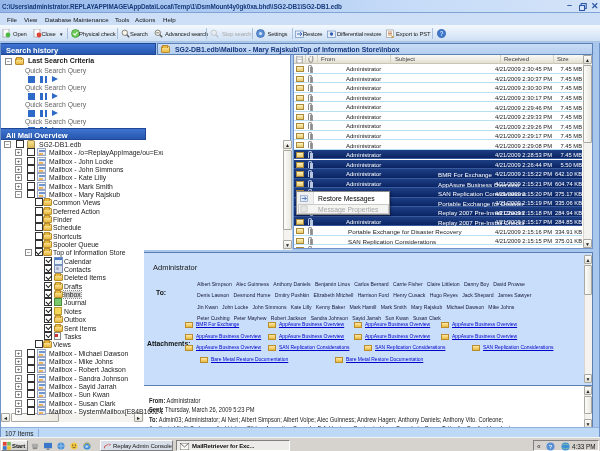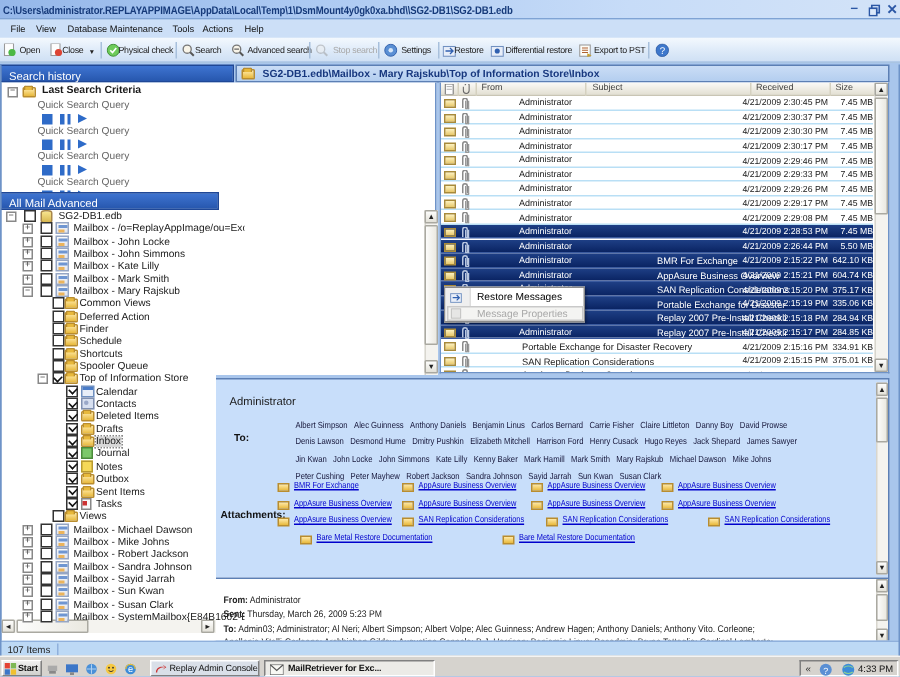--- a/index.html
+++ b/index.html
@@ -10,21 +10,21 @@
 .wbtn{position:absolute;top:0;font-size:9px;font-weight:bold;color:#2B57A5}
 
 #menu{left:0;top:13px;width:600px;height:12px;background:#CCDFF7;font-size:6.2px;color:#111}
 #menu span{position:absolute;top:3px}
 
 #tbar{left:0;top:25px;width:600px;height:17px;background:linear-gradient(#F4F9FE,#DCE9F8 60%,#CFE0F4);border-bottom:1px solid #A9C4E2;font-size:5.9px;letter-spacing:-0.18px;color:#222}
 #tbar span.lbl{position:absolute;top:6px;white-space:nowrap}
 #tbar .sep{position:absolute;top:3px;height:11px;width:1px;background:#A8C0DC}
 .ticon{position:absolute;top:4px;width:9px;height:9px}
 
-.bluehdr{background:linear-gradient(#3E74D1,#2757AE);color:#fff;font-size:7.5px;font-weight:normal;border:1px solid #1F4796}
+.bluehdr{background:linear-gradient(#3E74D1,#2757AE);color:#fff;font-size:7.5px;font-weight:bold;border:1px solid #1F4796}
 
 #searchhdr{left:0;top:43px;width:156px;height:12px;padding:2px 0 0 5px}
 #searchpanel{left:0;top:55px;width:291px;height:73px;background:#fff;border-left:1px solid #6E93C8;border-right:1px solid #6E93C8;overflow:hidden}
 #amfhdr{left:0;top:128px;width:146px;height:12px;padding:2px 0 0 5px}
 #amfwhite{left:146px;top:128px;width:145px;height:12px;background:#fff;border-right:1px solid #6E93C8}
 #treewide{left:0;top:140px;width:291px;height:110px;background:#fff;border-left:1px solid #6E93C8;border-right:1px solid #6E93C8;z-index:1}
 #treecol{left:0;top:250px;width:144px;height:177px;background:#fff;border-left:1px solid #6E93C8;z-index:1}
 #treeitems{left:0;top:140px;width:163px;height:283px;overflow:hidden;z-index:6}
 .titem{position:absolute;font-size:6.8px;color:#1a1a1a;white-space:nowrap}
 .gray{color:#666}
@@ -184,21 +184,21 @@
     <div style="position:absolute;left:27px;top:55px;width:7px;height:7px;background:#2E6BC8"></div>
     <div style="position:absolute;left:39px;top:55px;width:2.5px;height:7px;background:#2E6BC8"></div>
     <div style="position:absolute;left:43.5px;top:55px;width:2.5px;height:7px;background:#2E6BC8"></div>
     <div style="position:absolute;left:51px;top:55px;width:0;height:0;border-left:6px solid #2E6BC8;border-top:3.5px solid transparent;border-bottom:3.5px solid transparent"></div>
     <div class="titem gray" style="left:24px;top:63px">Quick Search Query</div>
     <div style="position:absolute;left:27px;top:72px;width:7px;height:7px;background:#2E6BC8"></div>
     <div style="position:absolute;left:39px;top:72px;width:2.5px;height:7px;background:#2E6BC8"></div>
     <div style="position:absolute;left:43.5px;top:72px;width:2.5px;height:7px;background:#2E6BC8"></div>
     <div style="position:absolute;left:51px;top:72px;width:0;height:0;border-left:6px solid #2E6BC8;border-top:3.5px solid transparent;border-bottom:3.5px solid transparent"></div>
   </div>
-<div id="amfhdr" class="ab bluehdr">All Mail Advanced</div>
+<div id="amfhdr" class="ab bluehdr">All Mail Overview</div>
 <div id="amfwhite" class="ab"></div>
 <div id="treewide" class="ab">
     <div class="sbv" style="left:282px;top:0px;width:9px;height:110px"></div>
     <div class="sbtn" style="left:282px;top:0px">▲</div>
     <div class="sthumb" style="left:282px;top:10px;width:9px;height:80px"></div>
     <div class="sbtn" style="left:282px;top:100px">▼</div>
   </div>
 <div id="treecol" class="ab">
     <div class="sbv" style="left:0px;top:163px;width:143px;height:9px"></div>
     <div class="sbtn" style="left:0px;top:163px">◄</div>

